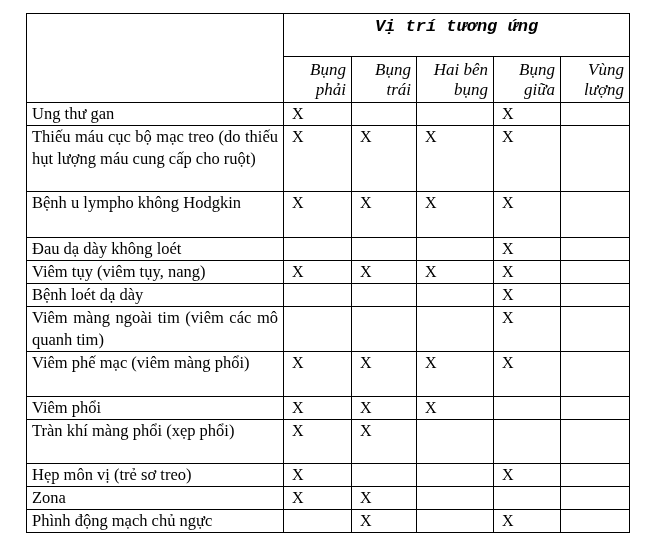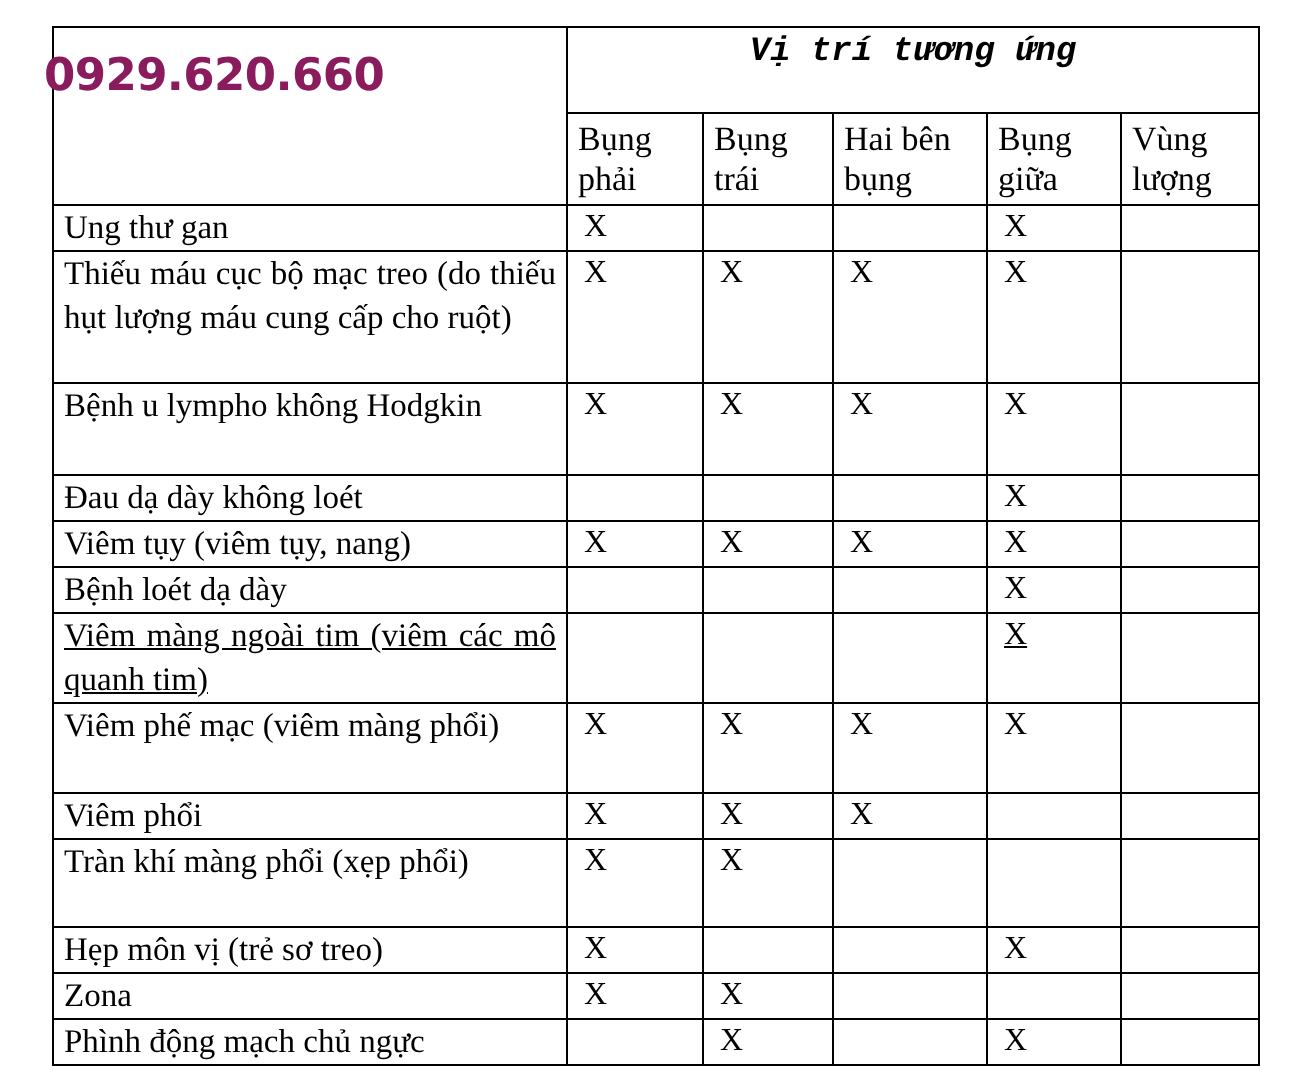--- a/index.html
+++ b/index.html
@@ -1,21 +1,21 @@
 <!DOCTYPE html>
 <html><head>
 <meta charset="utf-8">
 <style>
   html, body { margin:0; padding:0; background:#fff; }
   body { width:655px; height:537px; position:relative; overflow:hidden;
          font-family:"Liberation Serif", "DejaVu Serif", serif; color:#000; }
   table { position:absolute; left:26px; top:13px; border-collapse:collapse; table-layout:fixed; }
   td, th { border:1.5px solid #000; padding:0 5px; vertical-align:top; font-size:16.5px; line-height:22px; font-weight:normal; }
   th.group { font-style:italic; font-weight:bold; text-align:center; height:40px; padding-top:2px; font-size:17px;font-family:Liberation Mono, monospace; }
-  th.col { text-align:left; line-height:20px; padding-top:3px; height:42px; font-size:17px; }
+  th.col { font-style:italic; text-align:right; line-height:20px; padding-top:3px; height:42px; font-size:17px; }
   td.label { text-align:justify; text-align-last:left; }
   td.mark { font-size:16px; padding-left:8px; }
   .watermark { position:absolute; left:22px; top:24px; pointer-events:none; }
   .wm1 { font-family:"Liberation Sans", "DejaVu Sans", sans-serif; color:#f0a830; font-size:17px; letter-spacing:0.2px; margin-left:14px; }
   .wm2 { font-family:"DejaVu Sans", "Liberation Sans", sans-serif; color:#8a1c5e; font-size:22.5px; font-weight:bold; margin-top:1px; letter-spacing:-0.3px; }
 </style>
 </head>
 <body>
 
 <table>
@@ -82,21 +82,21 @@
         <td class="mark"></td>
       </tr>
       <tr style="height: 22px;">
         <td class="label">Bệnh loét dạ dày</td>
         <td class="mark"></td>
         <td class="mark"></td>
         <td class="mark"></td>
         <td class="mark">X</td>
         <td class="mark"></td>
       </tr>
-      <tr style="height: 45px; text-decoration: underline;">
+      <tr style="height: 45px;">
         <td class="label">Viêm màng ngoài tim (viêm các mô quanh tim)</td>
         <td class="mark"></td>
         <td class="mark"></td>
         <td class="mark"></td>
         <td class="mark">X</td>
         <td class="mark"></td>
       </tr>
       <tr style="height: 45px;">
         <td class="label">Viêm phế mạc (viêm màng phổi)</td>
         <td class="mark">X</td>
@@ -142,14 +142,13 @@
         <td class="mark"></td>
         <td class="mark">X</td>
         <td class="mark"></td>
         <td class="mark">X</td>
         <td class="mark"></td>
       </tr>
     </tbody>
 </table>
 
 <div class="watermark">
-  <div class="wm2">0929.620.660</div>
 </div>
 
 </body></html>

